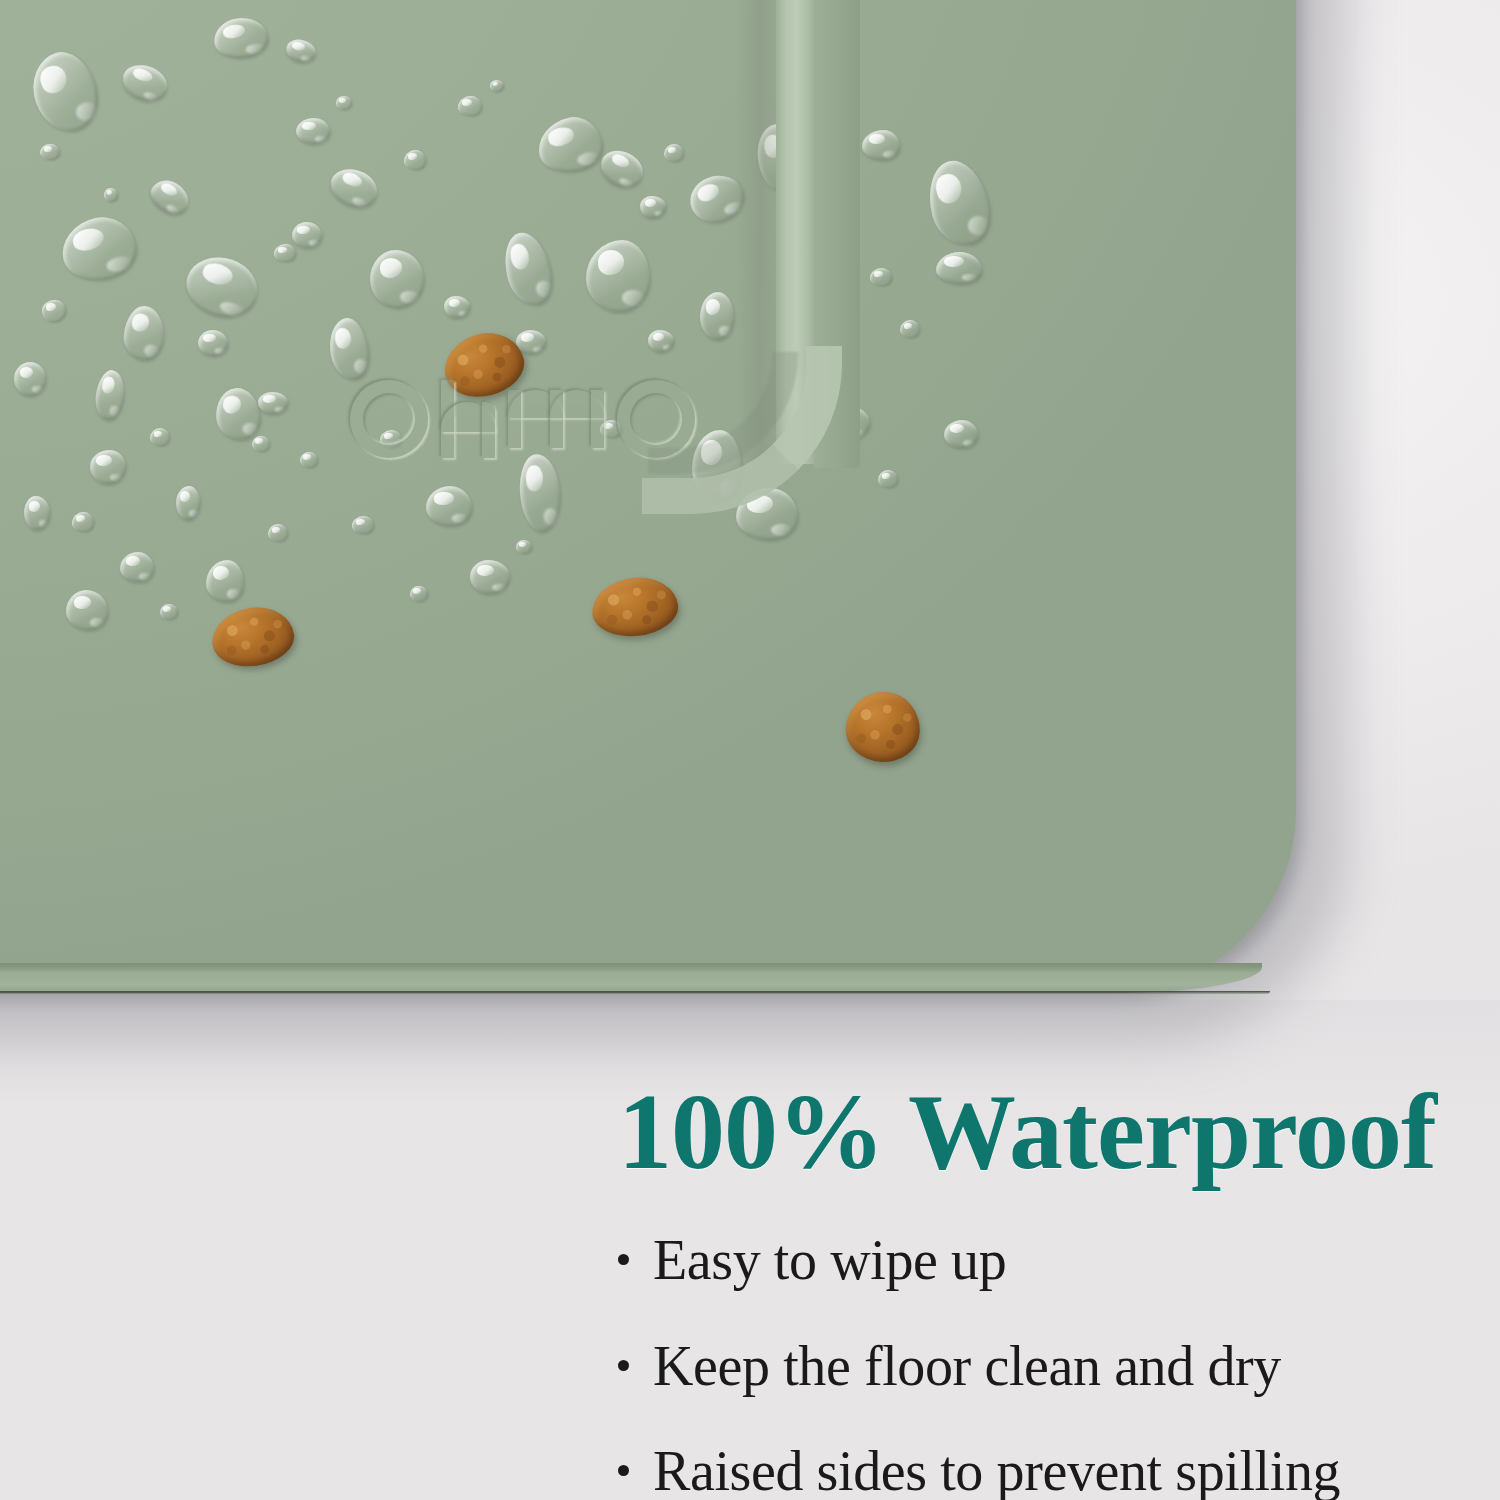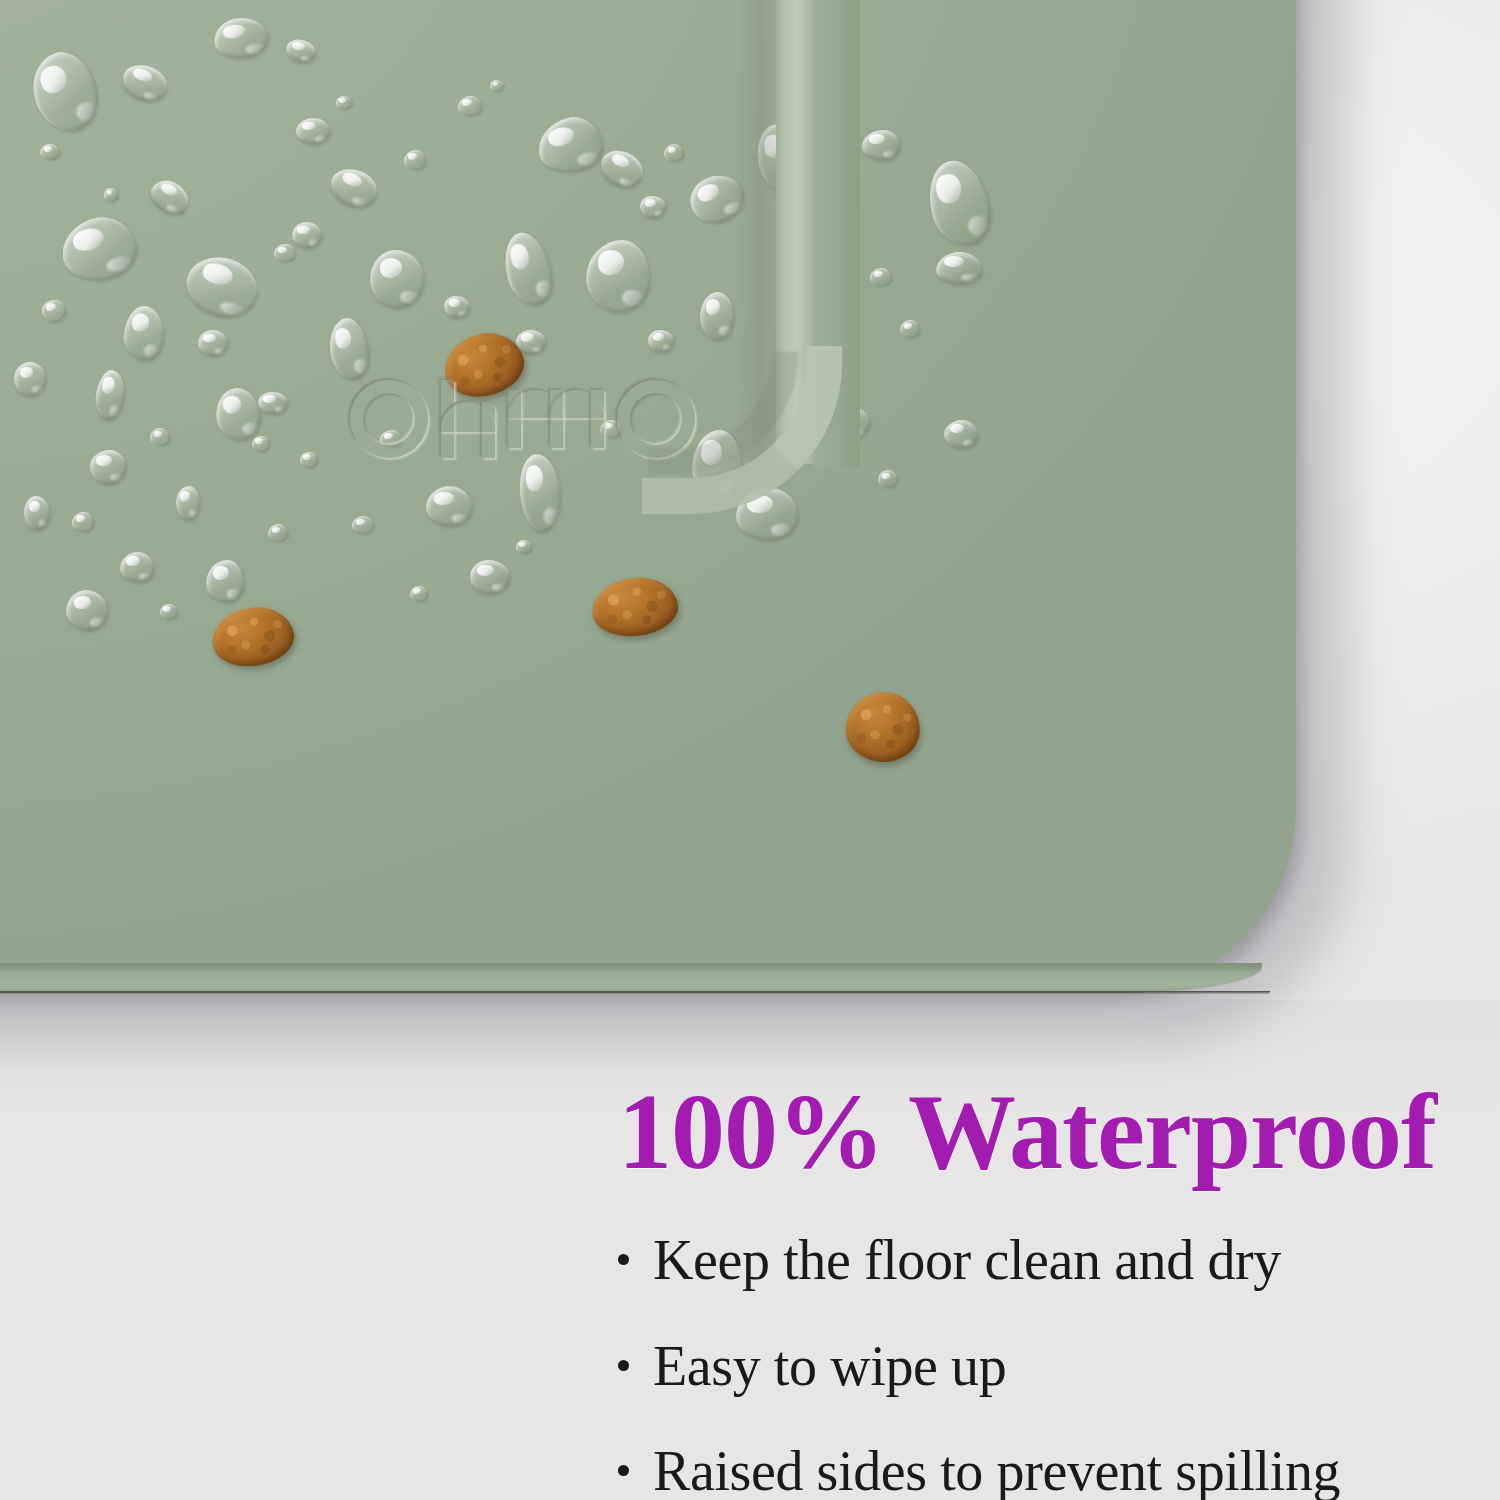--- a/index.html
+++ b/index.html
@@ -267,21 +267,21 @@
     position:absolute;
     left:618px; top:1078px;
     width:830px;
   }
   .headline {
     font-family:"Liberation Serif", serif;
     font-weight:700;
     font-size:108px;
     line-height:1.0;
     letter-spacing:-1px;
-    color:#a21caf;
+    color:#0f766e;
     white-space:nowrap;
     text-shadow:0 1px 0 rgba(255,255,255,.9);
   }
   .bullets {
     margin-top:44px;
     list-style:none;
   }
   .bullet {
     display:flex;
     align-items:baseline;
@@ -422,25 +422,25 @@
   </div>
 
   <div class="mat-side-bottom"></div>
   <div class="mat-edge-line"></div>
 
   <div class="copy">
     <div class="headline">100% Waterproof</div>
     <ul class="bullets">
       <li class="bullet">
         <span class="bullet-dot"></span>
-        <span>Keep the floor clean and dry</span>
+        <span>Easy to wipe up</span>
       </li>
       <li class="bullet">
         <span class="bullet-dot"></span>
-        <span>Easy to wipe up</span>
+        <span>Keep the floor clean and dry</span>
       </li>
       <li class="bullet">
         <span class="bullet-dot"></span>
         <span>Raised sides to prevent spilling</span>
       </li>
     </ul>
   </div>
 
 </div>
 

